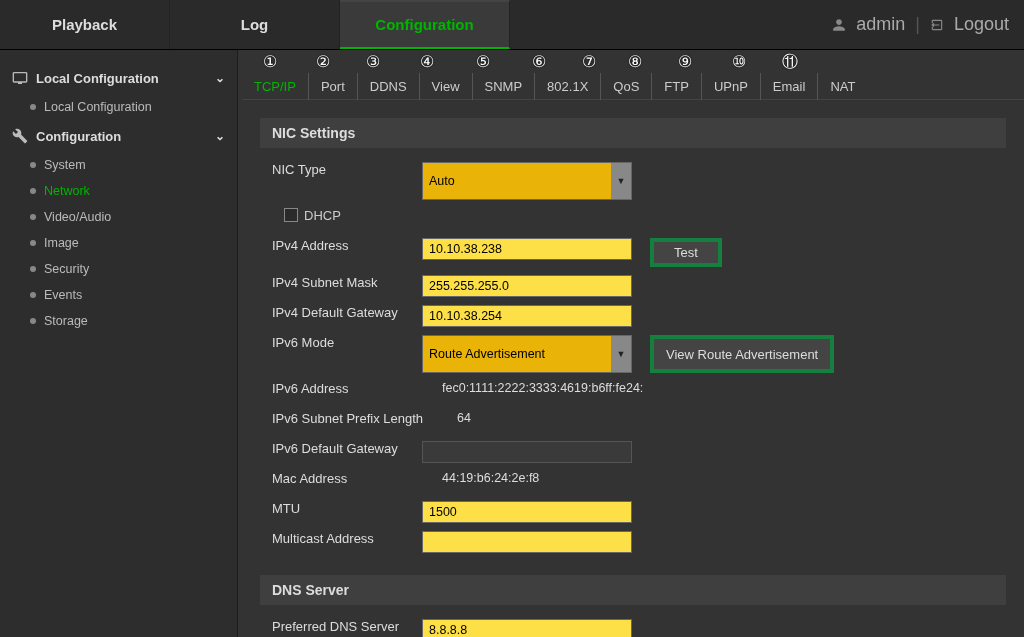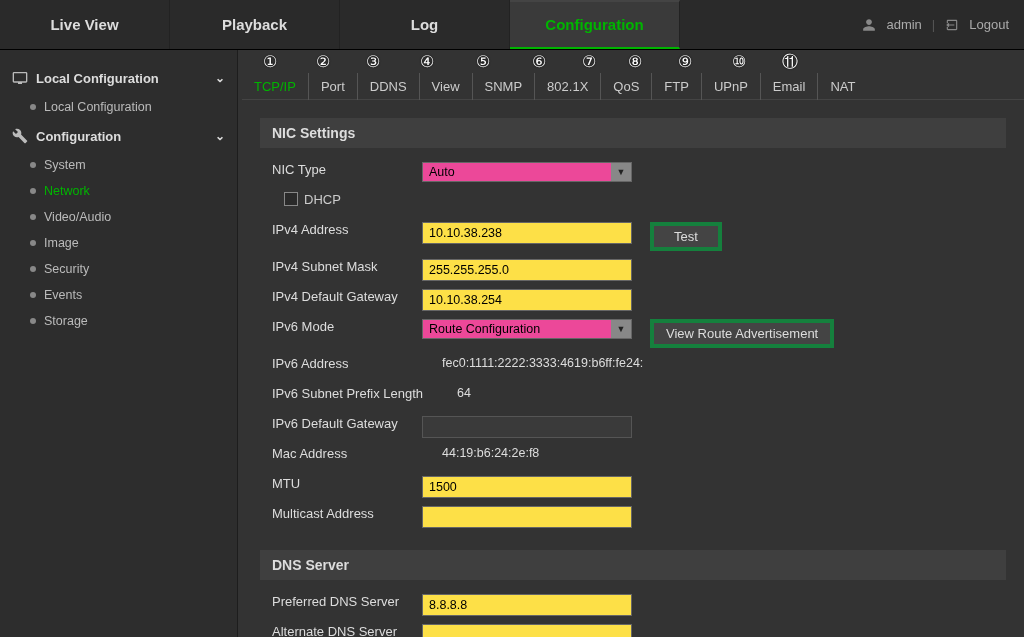--- a/index.html
+++ b/index.html
@@ -30,21 +30,21 @@
     background: #3a3a3a;
     border-top: 2px solid #444;
     border-bottom: 2px solid #00b400;
   }
   .topbar .spacer { flex: 1; }
   .topbar .user-area {
     display: flex;
     align-items: center;
     gap: 10px;
     padding: 0 15px;
-    font-size: 13px;
+    font-size: 18px;
     color: #aaa;
   }
   .topbar .user-area .divider { color: #555; }
   .user-icon { width: 14px; height: 14px; fill: #888; }
   .logout-icon { width: 14px; height: 14px; fill: #888; }
 
   .main {
     display: flex;
     height: calc(637px - 50px);
   }
@@ -138,22 +138,22 @@
     font-size: 12.5px;
   }
   .form-input.readonly {
     background: #3a3a3a;
     color: #eee;
     border: 1px solid #555;
   }
   .select-wrap {
     position: relative;
     width: 210px;
-    height: 20px;
-    background: #ec4899;
+    height: 38px;
+    background: #eab308;
     border: 1px solid #666;
     display: flex;
     align-items: center;
     padding: 4px 6px;
     color:#000;
     font-size:12.5px;
   }
   .select-wrap .arrow {
     position: absolute;
     right: 0;
@@ -182,21 +182,20 @@
     font-size: 13px;
     cursor: pointer;
   }
   .side-btn.wide { padding: 3px 12px; }
   .static-val { color:#ddd; font-size:12.5px;margin-left:20px; }
 </style>
 </head>
 <body>
 
 <div class="topbar">
-  <div class="nav-item">Live View</div>
   <div class="nav-item">Playback</div>
   <div class="nav-item">Log</div>
   <div class="nav-item active">Configuration</div>
   <div class="spacer"></div>
   <div class="user-area">
     <svg class="user-icon" viewBox="0 0 24 24">
         <path d="M12 12c2.7 0 5-2.3 5-5s-2.3-5-5-5-5 2.3-5 5 2.3 5 5 5zm0 2c-3.3 0-10 1.7-10 5v3h20v-3c0-3.3-6.7-5-10-5z"></path>
       </svg>
     <span>admin</span>
     <span class="divider">|</span>
@@ -320,21 +319,21 @@
       </div>
 
       <div class="form-row">
         <div class="form-label">IPv4 Default Gateway</div>
         <input class="form-input" value="10.10.38.254" style="">
       </div>
 
       <div class="form-row">
         <div class="form-label">IPv6 Mode</div>
         <div class="select-wrap">
-          <span>Route Configuration</span>
+          <span>Route Advertisement</span>
           <span class="arrow">▼</span>
         </div>
         <button class="side-btn wide">View Route Advertisement</button>
       </div>
 
       <div class="form-row">
         <div class="form-label">IPv6 Address</div>
         <span class="static-val">fec0:1111:2222:3333:4619:b6ff:fe24:</span>
       </div>
 

